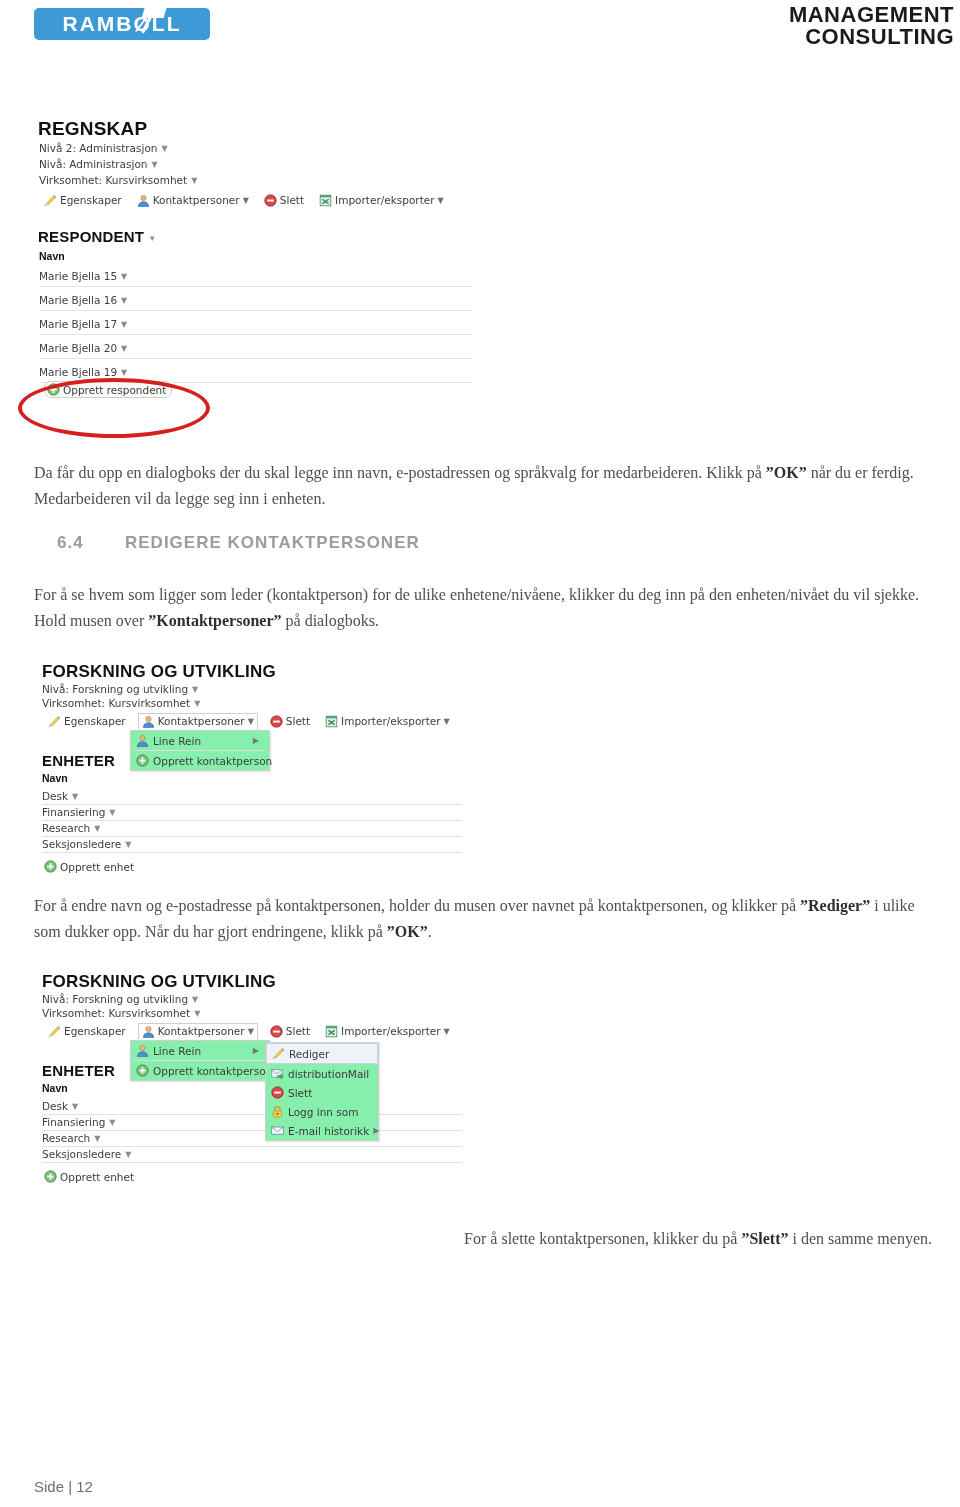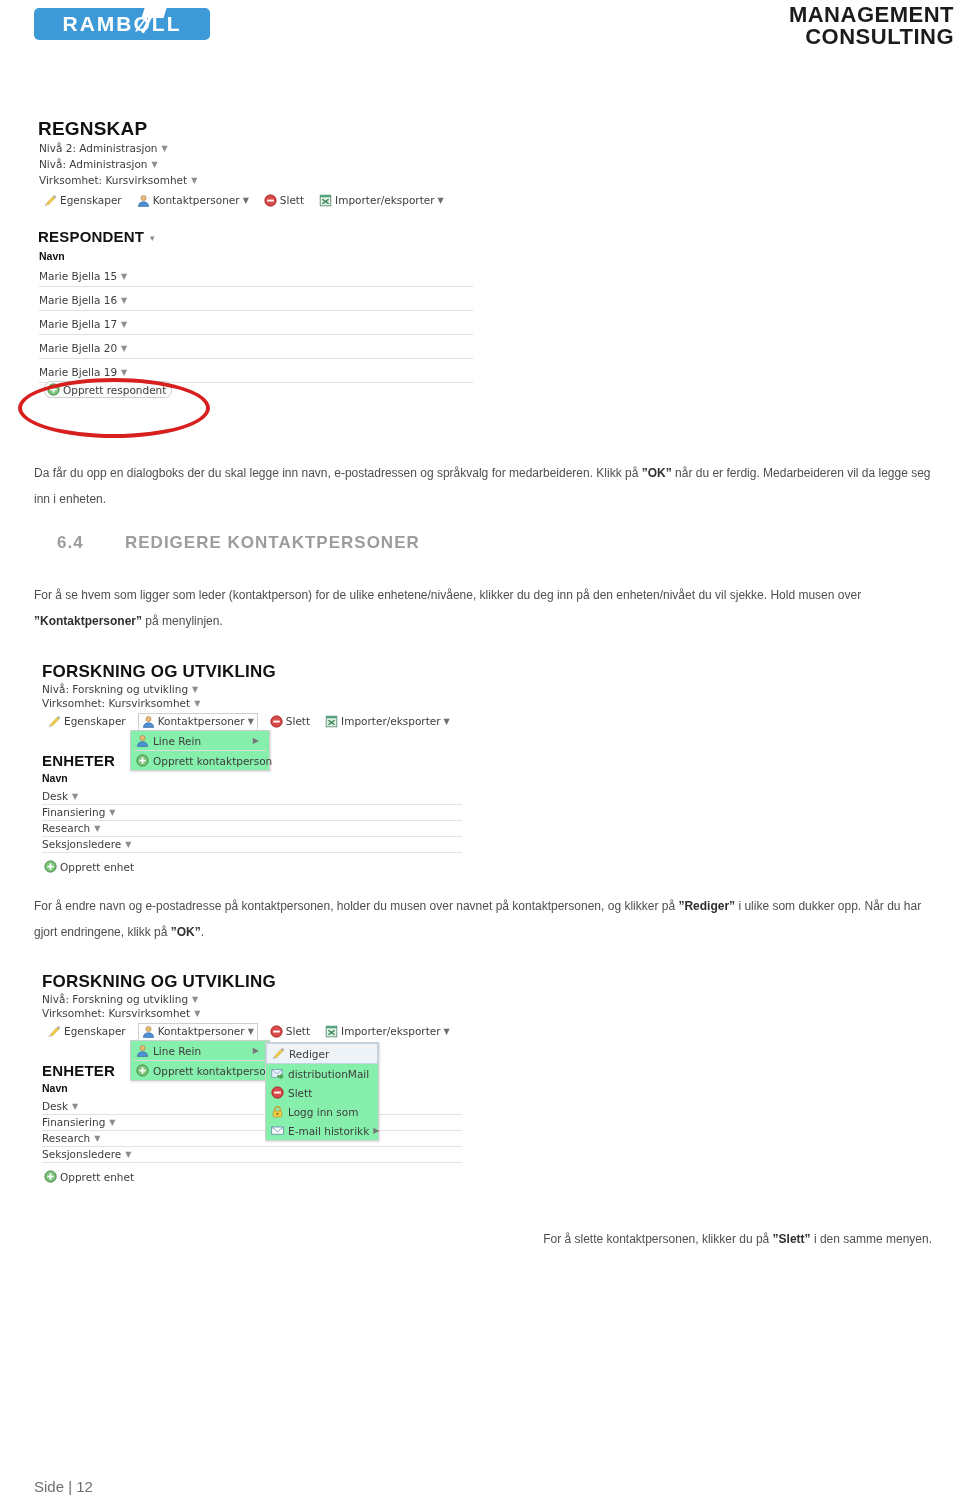--- a/index.html
+++ b/index.html
@@ -71,22 +71,22 @@
   .dd-item .sub-ar{margin-left:auto;padding-left:18px;color:#777;font-size:8px;}
   .dd-sep{height:1px;background:#dedede;margin:0 3px;}
   .dd-item.hl{background:#eef3f8;border:1px solid #c3d4e4;}
 
   
   .ic{display:inline-block;width:13px;height:13px;position:relative;flex:0 0 auto;}
   .ic svg{display:block;}
 
   
   .para{
-    position:absolute;font-family:Liberation Sans, sans-serif;
-    font-size:12px;line-height:26px;color:#4f4f4f;
+    position:absolute;font-family:Liberation Serif, serif;
+    font-size:16px;line-height:26px;color:#4f4f4f;
   }
   .para b{color:#2f2f2f;font-weight:bold;}
   .h2{
     position:absolute;font-family:"Liberation Sans",sans-serif;
     font-weight:bold;font-size:17px;letter-spacing:1.0px;color:#9c9c9c;
   }
   .h2 .num{display:inline-block;width:68px;}
   .footer{
     position:absolute;left:34px;top:1478px;
     font-family:"Liberation Sans",sans-serif;font-size:15px;color:#6f6f6f;
@@ -207,21 +207,21 @@
 <div class="para" style="left:34px;top:460px;width:898px;">
   <span>Da får du opp en dialogboks der du skal legge inn navn, e-postadressen og språkvalg for medarbeideren. Klikk på</span>
   <b>”OK”</b><span> når du er ferdig. Medarbeideren vil da legge seg inn i enheten.</span>
 </div>
 
 <div class="h2" style="left:57px;top:533px;">
   <span class="num">6.4</span><span>REDIGERE KONTAKTPERSONER</span>
 </div>
 
 <div class="para" style="left:34px;top:582px;width:898px;">
-  <span>For å se hvem som ligger som leder (kontaktperson) for de ulike enhetene/nivåene, klikker du deg inn på den enheten/nivået du vil sjekke. Hold musen over </span><b>”Kontaktpersoner”</b><span> på menylinjen.</span>
+  <span>For å se hvem som ligger som leder (kontaktperson) for de ulike enhetene/nivåene, klikker du deg inn på den enheten/nivået du vil sjekke. Hold musen over </span><b>”Kontaktpersoner”</b><span> på dialogboks.</span>
 </div>
 
 <div class="shot" style="left:40px;top:662px;width:470px;height:215px;">
 
   <div class="app-title" style="position:absolute;left:2px;top:0;font-size:17px;">FORSKNING OG UTVIKLING</div>
 
   <div class="crumb" style="position:absolute;left:2px;top:21px;">
     <span>Nivå: Forskning og utvikling</span><span class="caret">▼</span>
   </div>
   <div class="crumb" style="position:absolute;left:2px;top:35px;">

